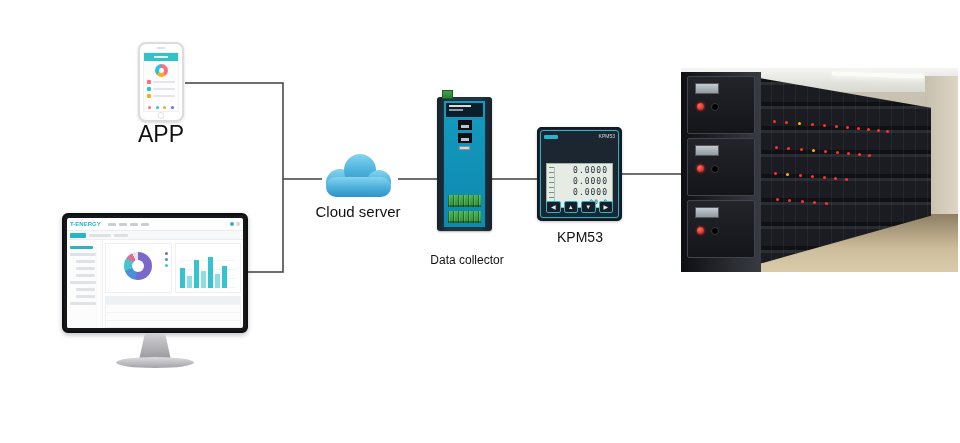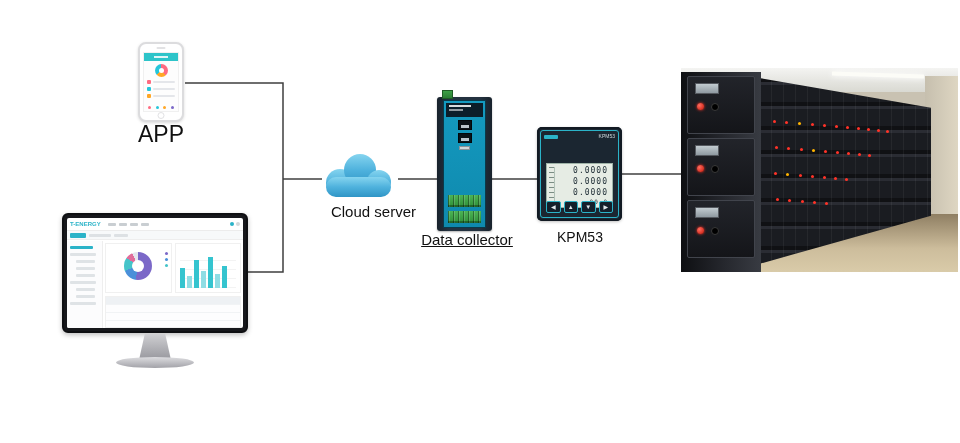--- a/index.html
+++ b/index.html
@@ -8,22 +8,22 @@
   .stage *{box-sizing:border-box;}
 
   
   .wires{position:absolute;left:0;top:0;width:960px;height:443px;pointer-events:none;}
   .wires path{stroke:#3f3f3f;stroke-width:1.5;fill:none;}
 
   
   .lbl{position:absolute;text-align:center;color:#111;}
   .lbl-app{left:130px;top:121px;width:62px;font-size:23px;}
   .lbl-web{left:105px;top:371px;width:100px;font-size:19px;}
-  .lbl-cloud{left:300px;top:203px;width:116px;font-size:15px;text-align:right;}
-  .lbl-collector{left:402px;top:231px;width:130px;font-size:15px;text-decoration:underline;}
+  .lbl-cloud{left:300px;top:203px;width:116px;font-size:15px;}
+  .lbl-collector{left:402px;top:253px;width:130px;font-size:12px;}
   .lbl-meter{left:545px;top:229px;width:70px;font-size:14px;}
   .lbl-cabinet{left:728px;top:277px;width:150px;font-size:15px;}
 
   
   .phone{position:absolute;left:138px;top:42px;width:46px;height:80px;background:#fff;
          border:2px solid #dcdcde;border-radius:8px;box-shadow:0 1px 3px rgba(0,0,0,.15);}
   .phone::before{content:"";position:absolute;top:3px;left:50%;transform:translateX(-50%);
          width:9px;height:2px;border-radius:1px;background:#e2e2e4;}
   .phone::after{content:"";position:absolute;bottom:1px;left:50%;transform:translateX(-50%);
          width:5px;height:5px;border-radius:50%;border:1px solid #e2e2e4;}

